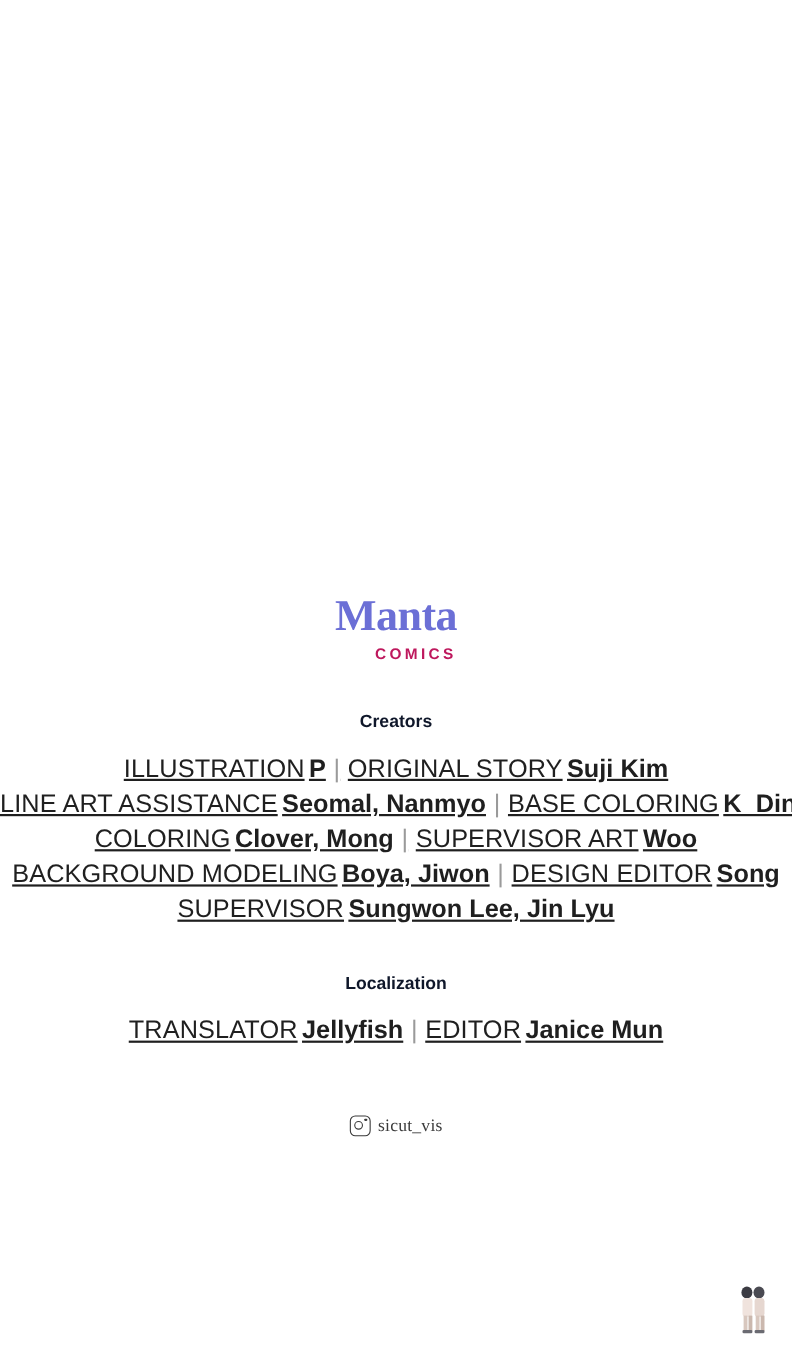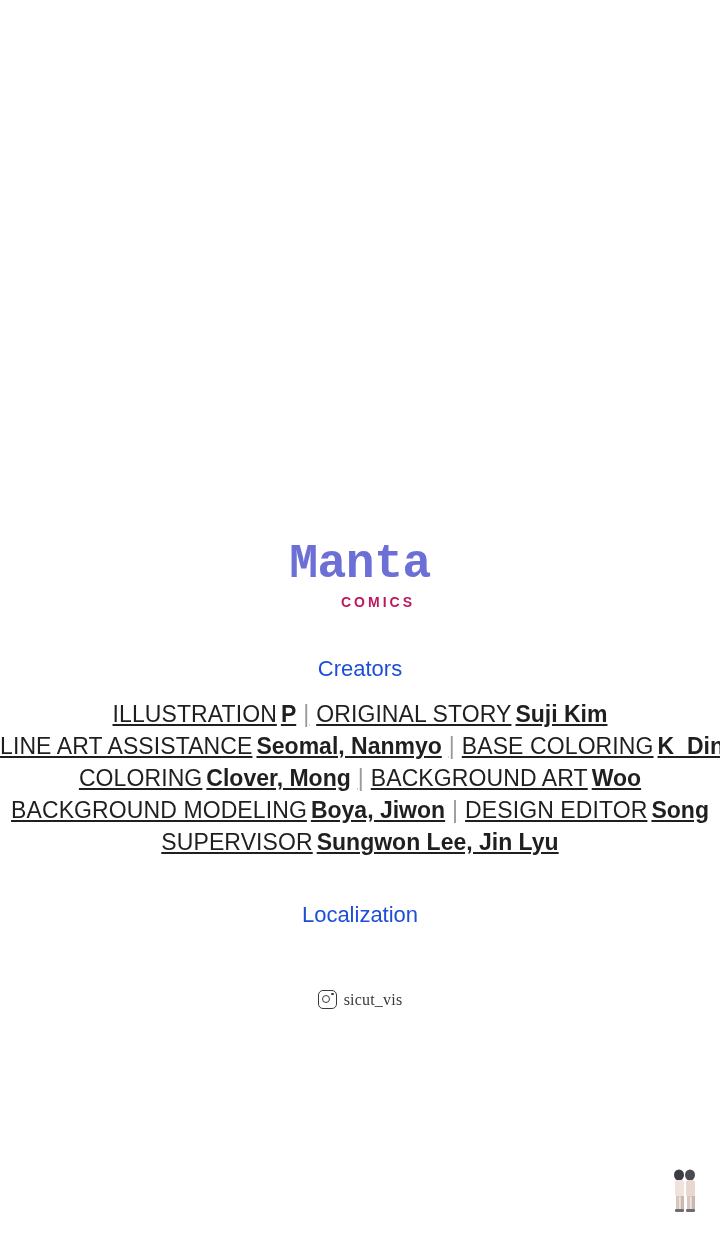--- a/index.html
+++ b/index.html
@@ -29,42 +29,42 @@
     right: 0;
     top: 540px;
     text-align: center;
   }
 
   .logo {
     text-align: center;
     margin-bottom: 8px;
   }
   .logo-word {
-    font-family: Liberation Mono, monospace;
+    font-family: Liberation Serif, serif;
     font-weight: bold;
-    font-size: 48px;
+    font-size: 40px;
     letter-spacing: -0.5px;
     color: #6b6fd6;
     line-height: 1;
     display: inline-block;
   }
   .logo-sub {
     font-family: "Liberation Sans", sans-serif;
     font-weight: bold;
     font-size: 14px;
     letter-spacing: 3px;
     color: #be185d;
     margin-top: 6px;
     padding-left: 36px;
   }
 
   .section-title {
-    font-size: 22px;
-    font-weight: normal;
-    color: #1d4ed8;
+    font-size: 16px;
+    font-weight: bold;
+    color: #0f172a;
     margin-top: 46px;
     margin-bottom: 16px;
   }
   .section-title.localization {
     margin-top: 44px;
   }
 
   .credit-line {
     font-size: 23px;
     line-height: 32px;
@@ -148,24 +148,25 @@
 
     <div class="logo">
       <div class="logo-word">Manta</div>
       <div class="logo-sub">COMICS</div>
     </div>
 
     <div id="sections-host">
         <div class="section-title">Creators</div>
         <div class="credit-line"><span class="role">ILLUSTRATION</span><span class="name">P</span><span class="sep">|</span><span class="role">ORIGINAL STORY</span><span class="name">Suji Kim</span></div>
         <div class="credit-line"><span class="role">LINE ART ASSISTANCE</span><span class="name">Seomal, Nanmyo</span><span class="sep">|</span><span class="role">BASE COLORING</span><span class="name">K_Din</span></div>
-        <div class="credit-line"><span class="role">COLORING</span><span class="name">Clover, Mong</span><span class="sep">|</span><span class="role">BACKGROUND ART</span><span class="name">Woo</span></div>
+        <div class="credit-line"><span class="role">COLORING</span><span class="name">Clover, Mong</span><span class="sep">|</span><span class="role">SUPERVISOR ART</span><span class="name">Woo</span></div>
         <div class="credit-line"><span class="role">BACKGROUND MODELING</span><span class="name">Boya, Jiwon</span><span class="sep">|</span><span class="role">DESIGN EDITOR</span><span class="name">Song</span></div>
         <div class="credit-line"><span class="role">SUPERVISOR</span><span class="name">Sungwon Lee, Jin Lyu</span></div>
         <div class="section-title localization">Localization</div>
+        <div class="credit-line"><span class="role">TRANSLATOR</span><span class="name">Jellyfish</span><span class="sep">|</span><span class="role">EDITOR</span><span class="name">Janice Mun</span></div>
       </div>
 
     <div class="social">
       <span class="ig-icon"></span>
       <span class="social-handle">sicut_vis</span>
     </div>
 
   </div>
 
   <div class="corner-figure">

